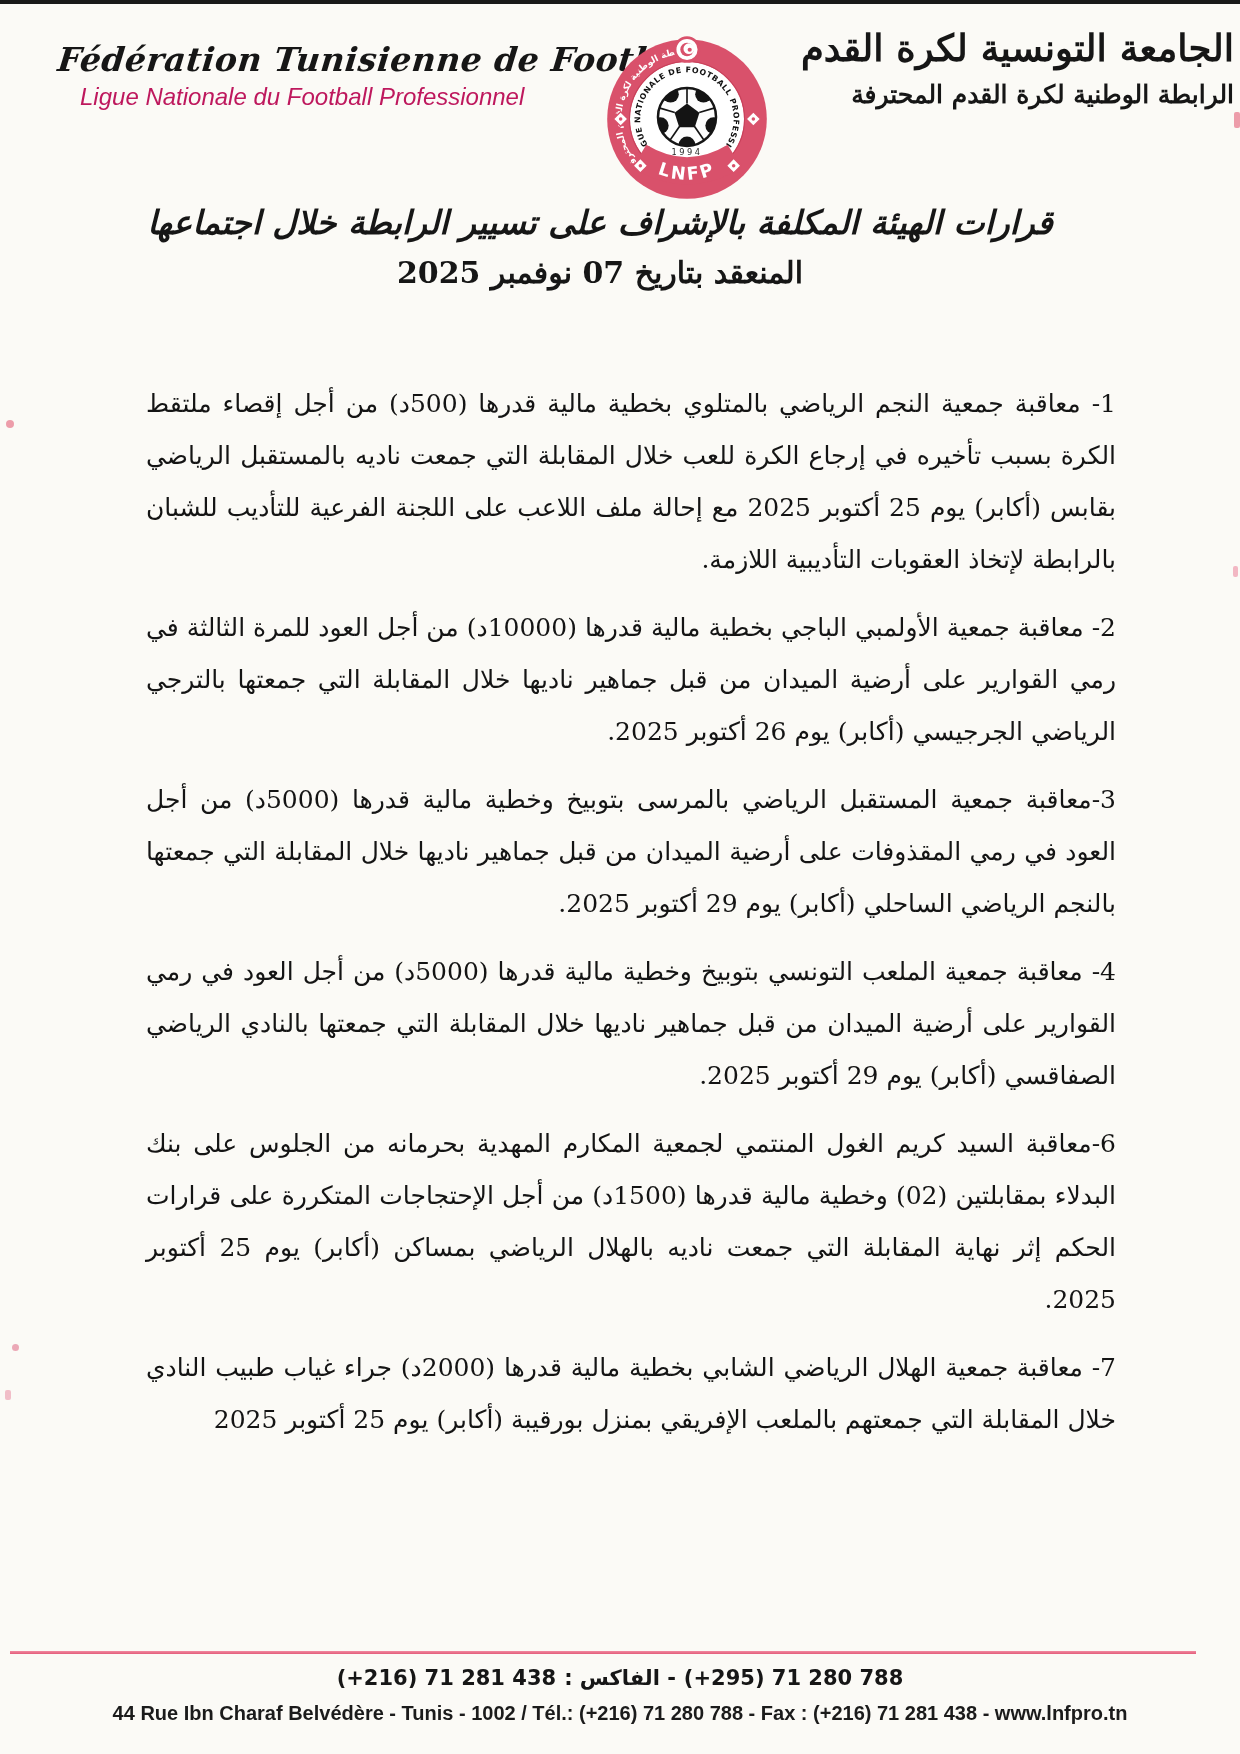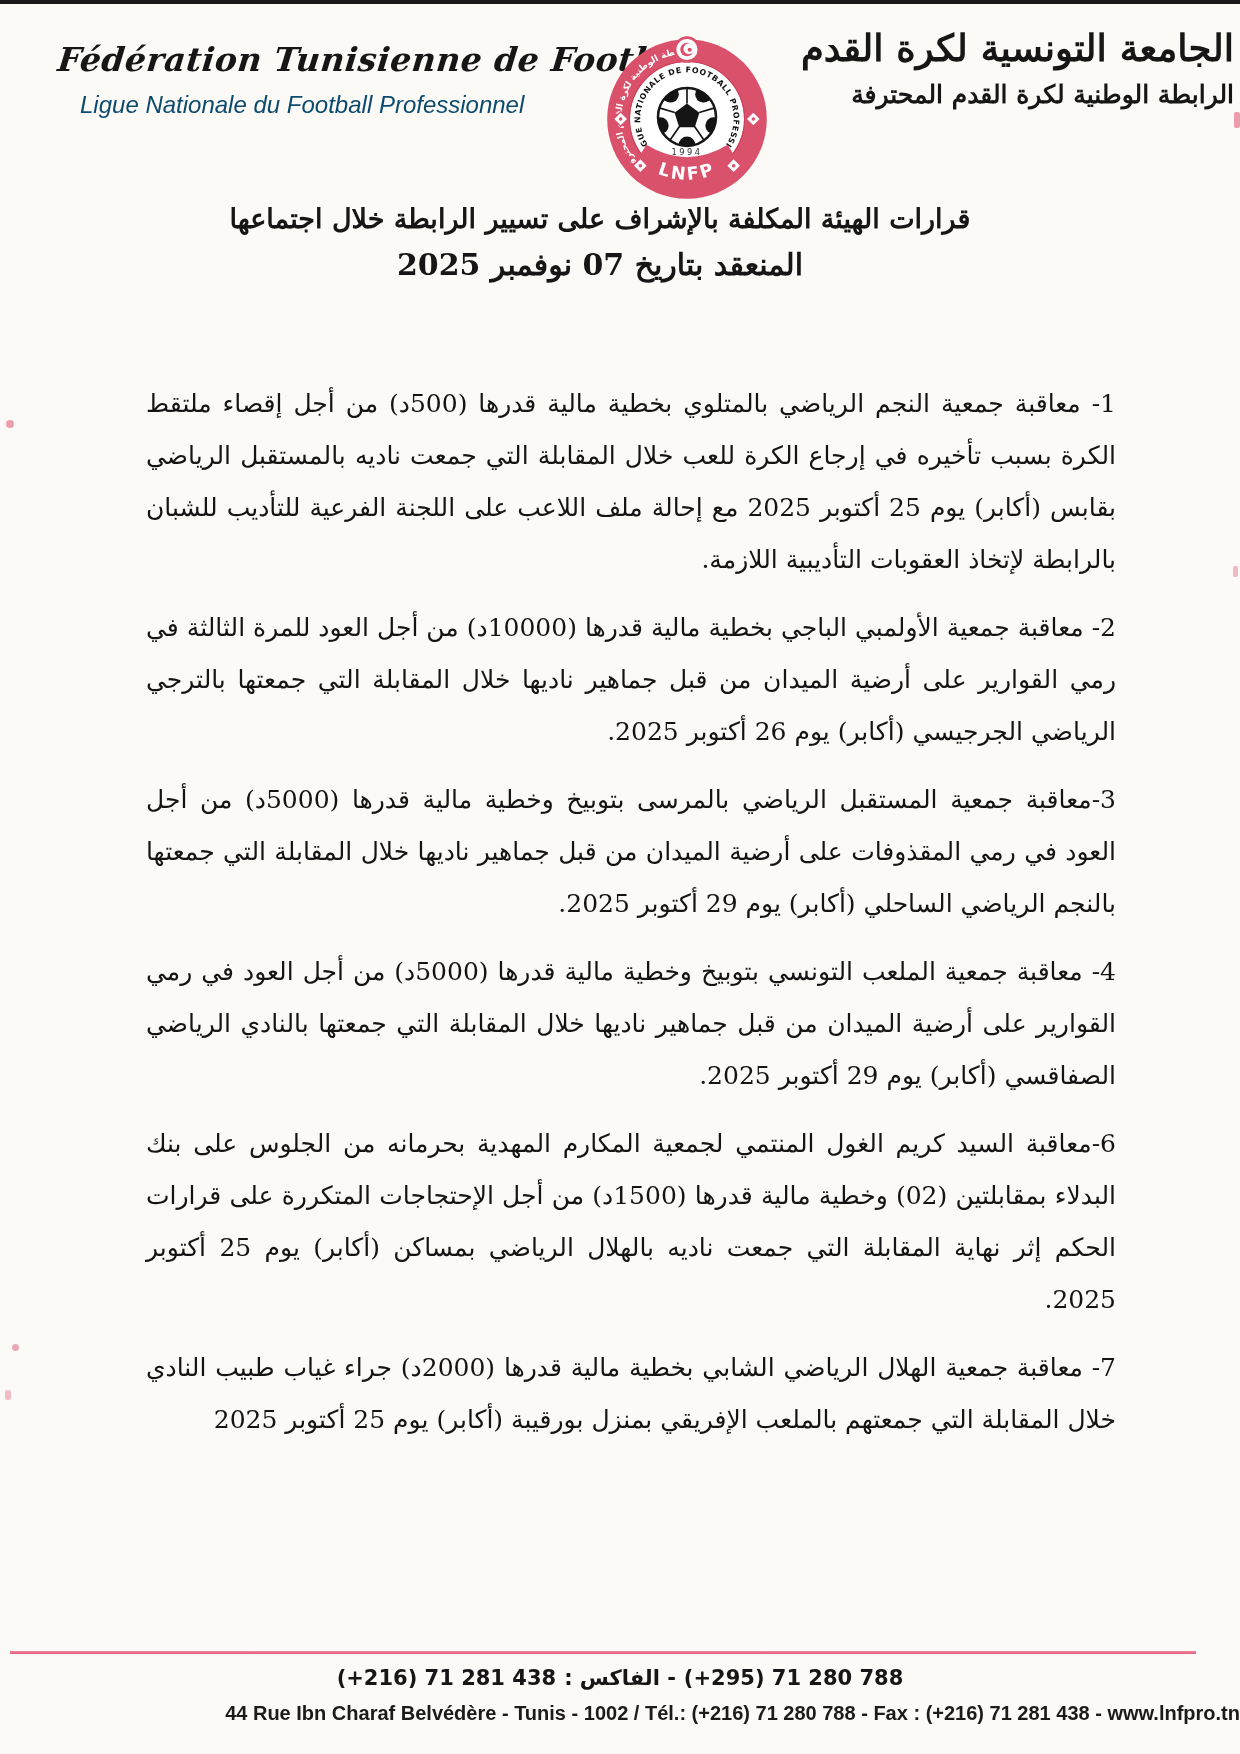--- a/index.html
+++ b/index.html
@@ -12,36 +12,36 @@
   .artifact{position:absolute;border-radius:2px;opacity:.75;}
 
   
   .hdr-fr{position:absolute;left:58px;top:40px;width:480px;}
   .fr-script{
     font-family:"DejaVu Serif",serif;font-style:italic;font-weight:700;
     font-size:33px;letter-spacing:.5px;transform:skewX(-6deg);white-space:nowrap;
   }
   .fr-sub{
     font-family:"Liberation Sans",sans-serif;font-style:italic;
-    font-size:24px;margin-top:12px;padding-left:22px;white-space:nowrap;color:#0c4a6e;
+    font-size:24px;margin-top:4px;padding-left:22px;white-space:nowrap;color:#be185d;
   }
   .logo{position:absolute;left:602px;top:34px;}
   .hdr-ar{position:absolute;right:6px;top:26px;width:410px;text-align:left;direction:rtl;}
   .ar-main{
     font-family:"DejaVu Serif",serif;font-weight:700;font-size:37px;
     white-space:nowrap;letter-spacing:-1px;
   }
   .ar-sub{
     font-family:"DejaVu Serif",serif;font-weight:700;font-size:25px;
     margin-top:10px;padding-left:40px;white-space:nowrap;
   }
 
   
   .title{position:absolute;left:0;right:40px;top:203px;text-align:center;direction:rtl;}
-  .t1{font-family:"DejaVu Serif",serif;font-weight:700;font-size:27px;}
+  .t1{font-family:"DejaVu Serif",serif;font-weight:700;font-size:33px;font-style:italic;}
   .t2{font-family:"DejaVu Serif",serif;font-weight:700;font-size:30px;margin-top:13px;}
 
   
   .body{
     position:absolute;left:130px;right:108px;top:362px;
     direction:rtl;text-align:justify;
     font-family:"DejaVu Serif",serif;font-size:25px;line-height:52px;color:#141414;
   }
   .body p{margin:16px;}
 
@@ -49,21 +49,21 @@
   .foot-line{
     position:absolute;top:1651px;left:10px;right:44px;height:3px;
     background:linear-gradient(#f28aa0,#e25c7a);
   }
   .foot-ar{
     position:absolute;top:1666px;left:0;right:0;
     display:flex;direction:rtl;justify-content:center;align-items:baseline;gap:8px;
     font-family:"DejaVu Sans",sans-serif;font-weight:700;font-size:21px;white-space:nowrap;
   }
   .foot-fr{
-    position:absolute;top:1702px;left:0;right:0;text-align:right;
+    position:absolute;top:1702px;left:0;right:0;text-align:center;
     font-family:"Liberation Sans",sans-serif;font-weight:700;font-size:20px;color:#1b1b1b;
   }
 </style>
 </head>
 <body>
 
 <div class="page">
 
   <div class="scan-top"></div>
   <div class="artifact" style="right:0;top:112px;width:6px;height:16px;background:#e87d90;"></div>

